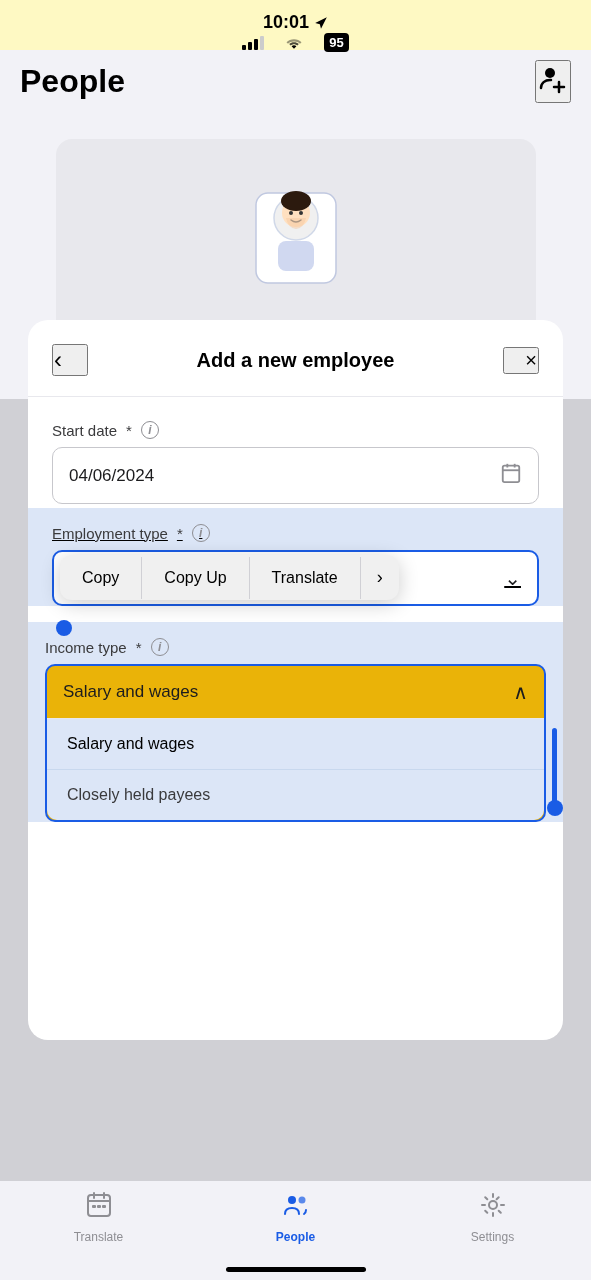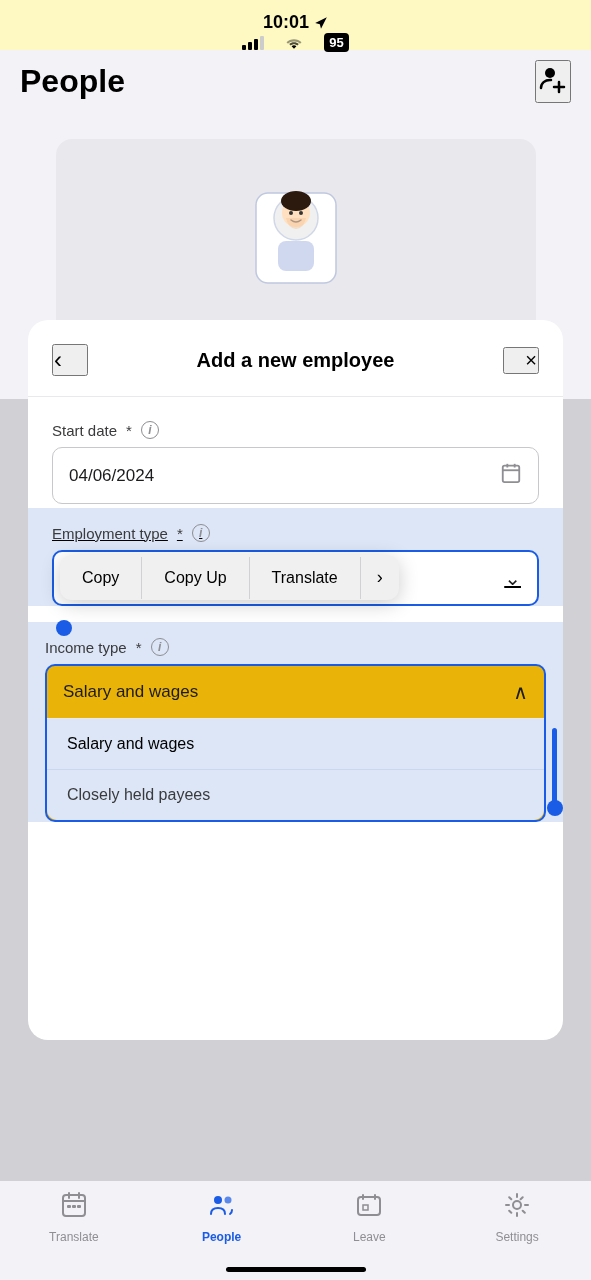--- a/index.html
+++ b/index.html
@@ -520,30 +520,20 @@
         <path d="M3 23c0-4 3-6 7-6s7 2 7 6" stroke="#1a5ce5" stroke-width="2" stroke-linecap="round" fill="none"></path>
         <circle cx="20" cy="9" r="3.5" fill="#1a5ce5" opacity="0.7"></circle>
         <path d="M22 23c1.5-1 2-3 2-4" stroke="#1a5ce5" stroke-width="2" stroke-linecap="round" fill="none"></path>
       </svg>
     </div>
     <div class="tab-label active">People</div>
   </div>
   <div class="tab-item">
     <div class="tab-icon">
       <svg width="28" height="28" viewBox="0 0 28 28" fill="none">
-        <rect x="3" y="6" width="22" height="18" rx="3" stroke="#8e8e93" stroke-width="2"></rect>
-        <path d="M8 4v4M20 4v4" stroke="#8e8e93" stroke-width="2" stroke-linecap="round"></path>
-        <path d="M8 14h5v5H8z" stroke="#8e8e93" stroke-width="1.5"></path>
-      </svg>
-    </div>
-    <div class="tab-label">Leave</div>
-  </div>
-  <div class="tab-item">
-    <div class="tab-icon">
-      <svg width="28" height="28" viewBox="0 0 28 28" fill="none">
         <circle cx="14" cy="14" r="4" stroke="#8e8e93" stroke-width="2"></circle>
         <path d="M14 3v3M14 22v3M3 14h3M22 14h3M6.2 6.2l2.1 2.1M19.7 19.7l2.1 2.1M19.7 6.2l-2.1 2.1M6.2 19.7l2.1 2.1" stroke="#8e8e93" stroke-width="2" stroke-linecap="round"></path>
       </svg>
     </div>
     <div class="tab-label">Settings</div>
   </div>
   <div class="home-indicator"></div>
 </div>
 
 </body></html>

